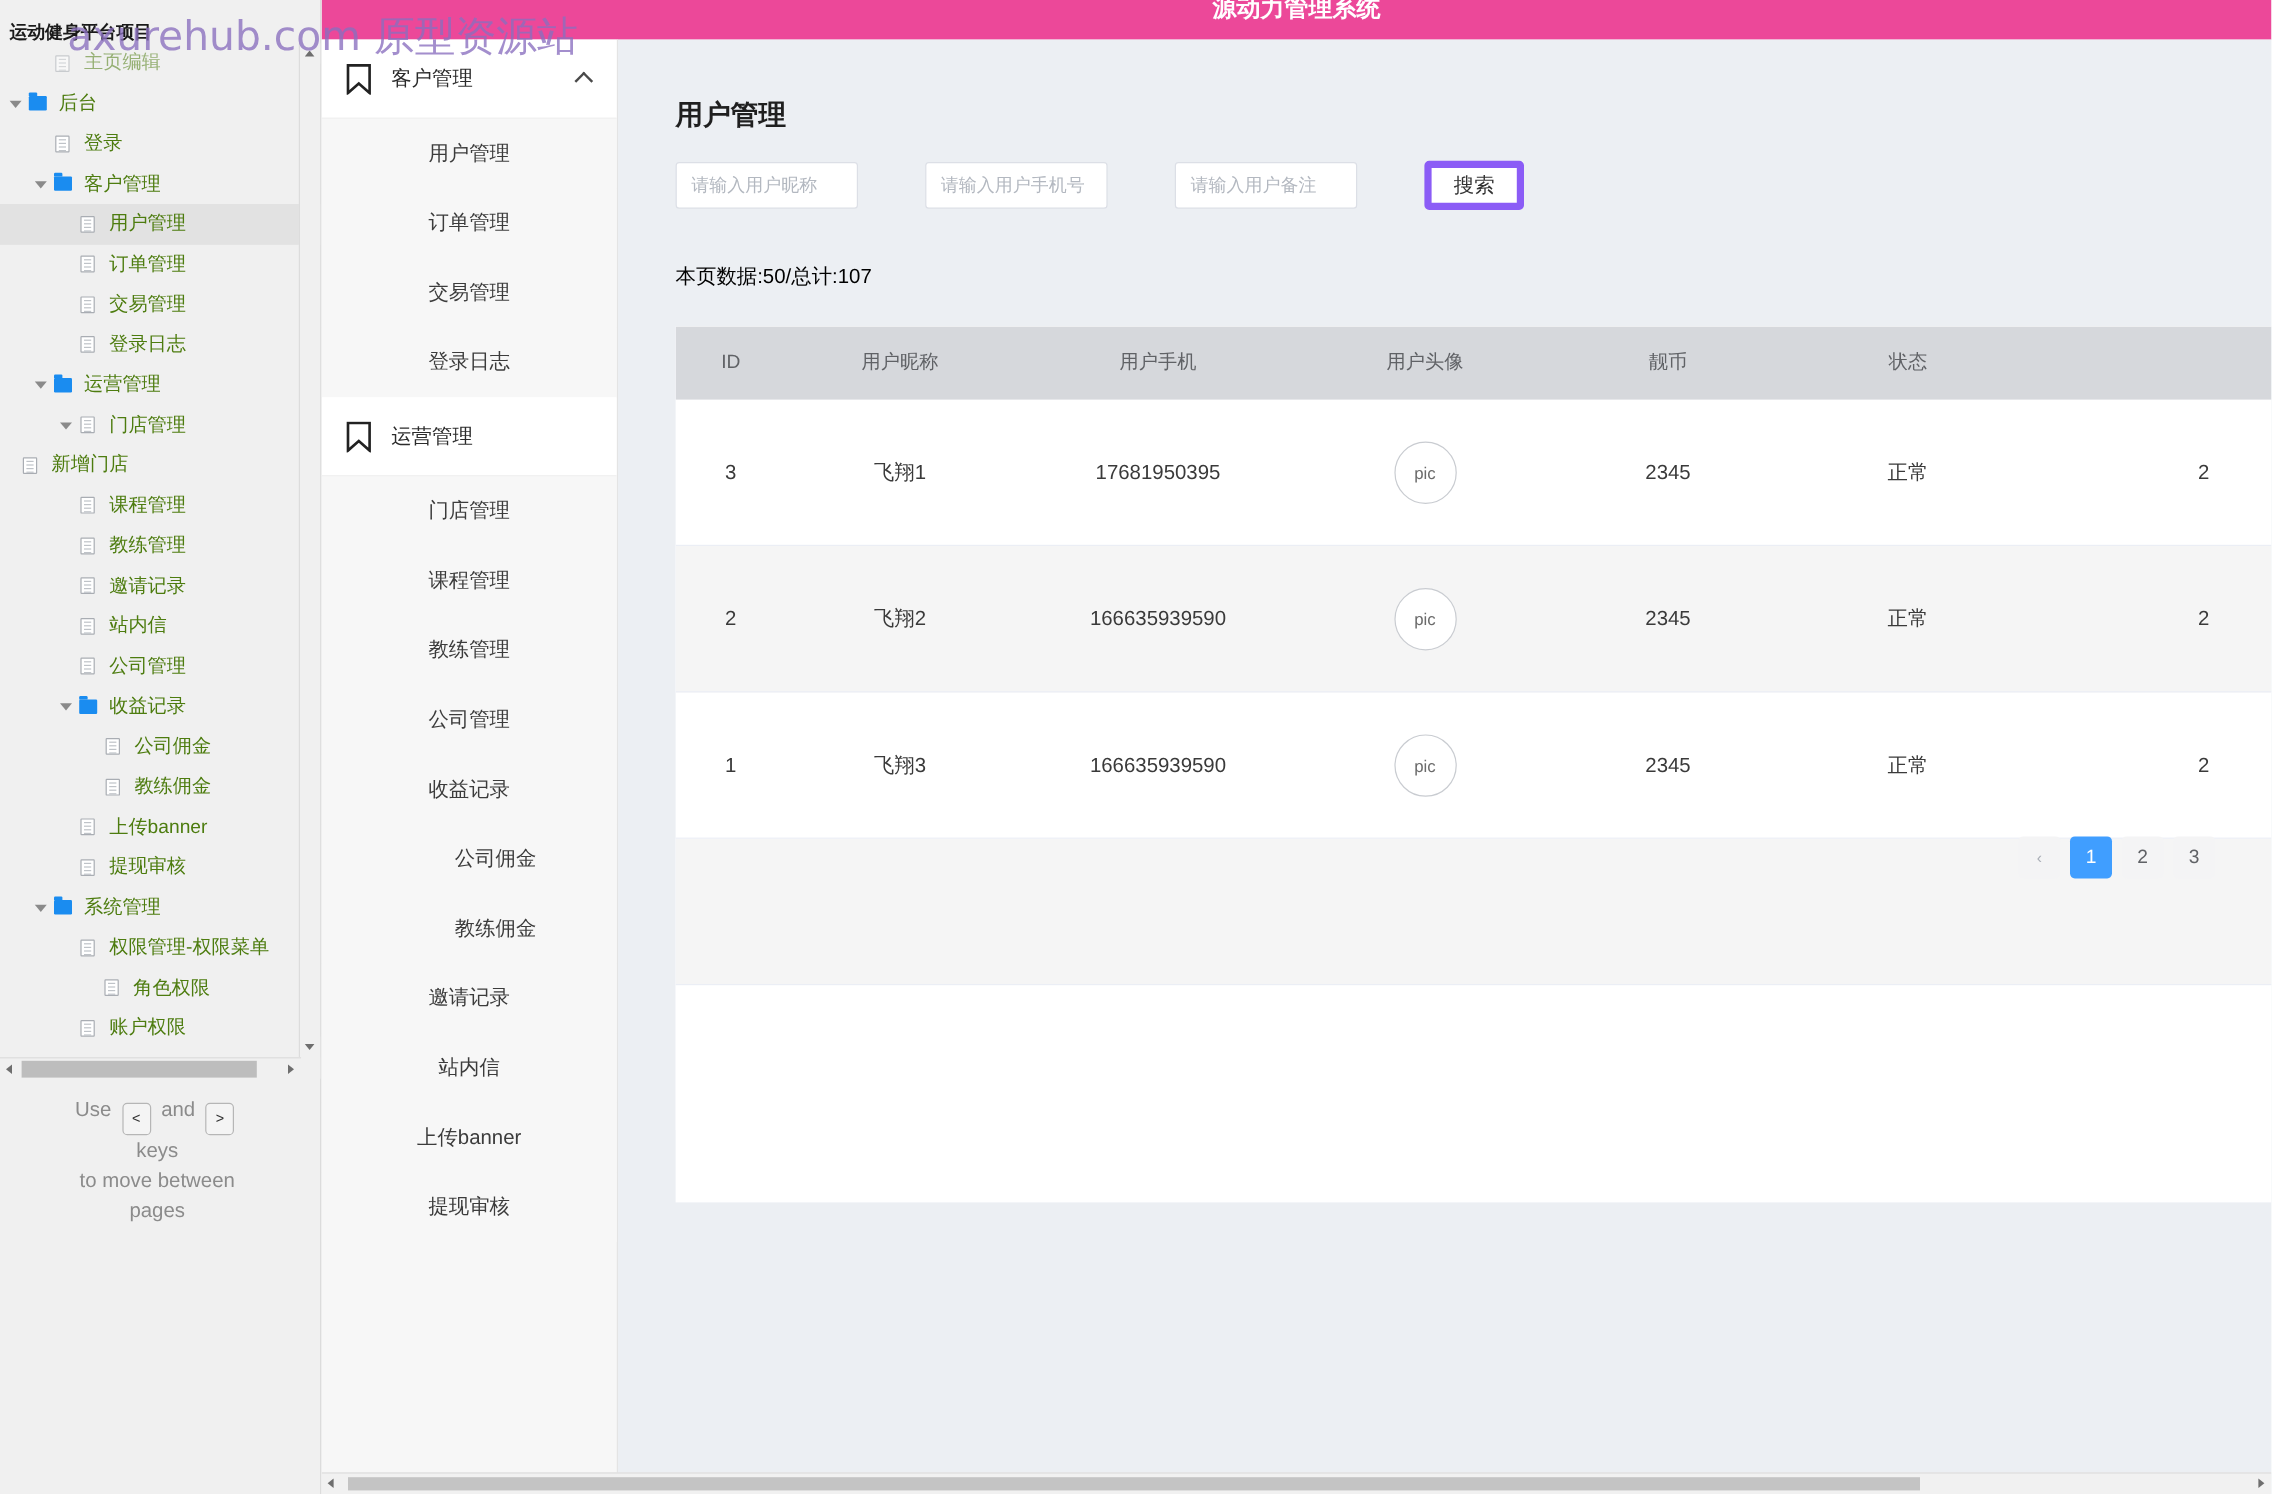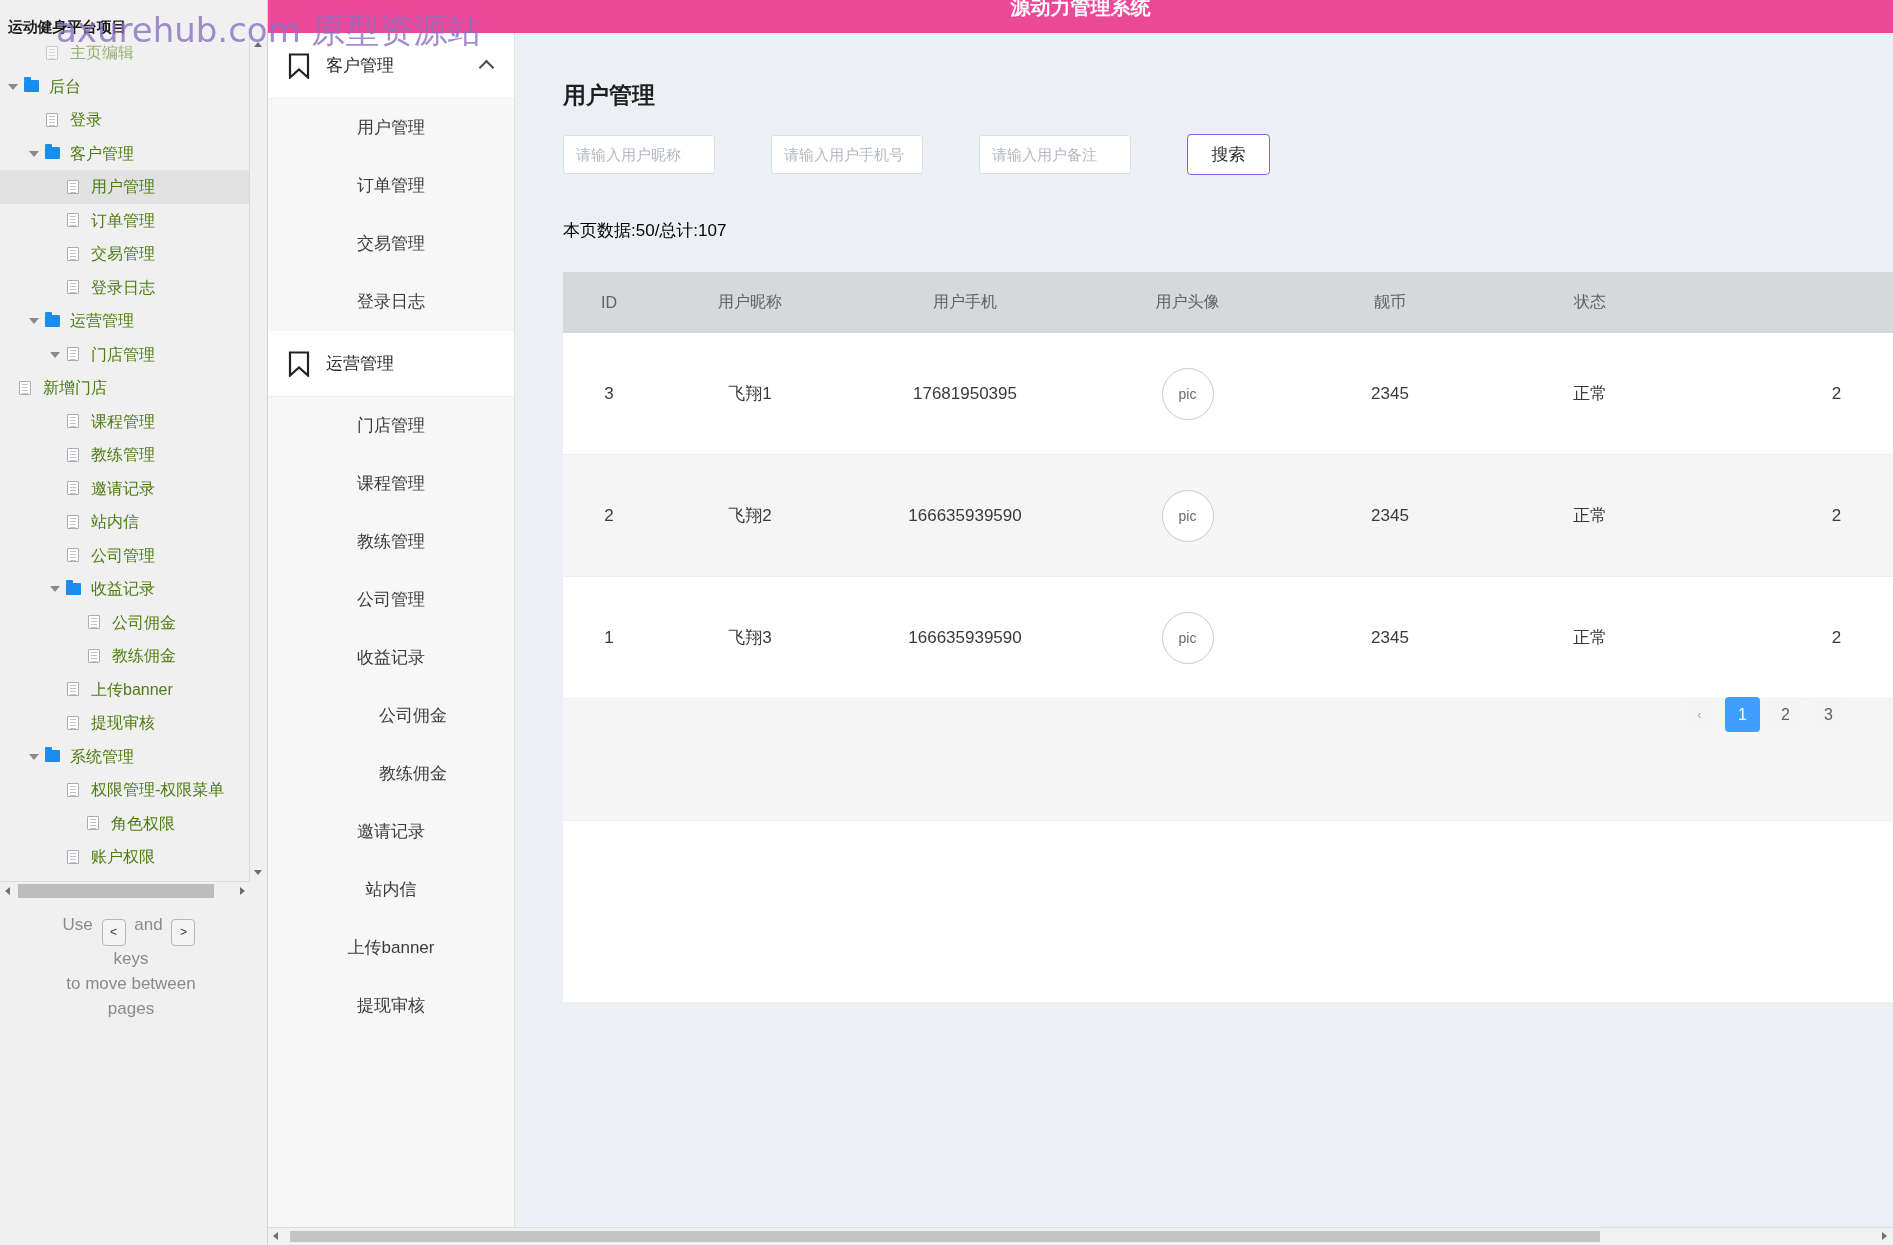--- a/index.html
+++ b/index.html
@@ -199,21 +199,21 @@
   }
   .f-input{
     width:152px;height:39px;box-sizing:border-box;
     border:1px solid #dcdfe6;background:#fff;border-radius:3px;
     font-size:15px;color:#303133;padding:0 12px;margin-right:20px;
     font-family:"Liberation Sans","DejaVu Sans",sans-serif;outline:none;
   }
   .f-input::placeholder{color:#b3b8c0;}
   .search-btn{
     width:83px;height:41px;box-sizing:border-box;
-    border:1px solid #8b5cf6;background:#fff;border-radius:4px;
+    border:6px solid #8b5cf6;background:#fff;border-radius:4px;
     font-size:17px;color:#333;cursor:pointer;
     font-family:"Liberation Sans","DejaVu Sans",sans-serif;
   }
   .count-line{
     position:absolute;left:48px;top:186px;font-size:17px;color:#000000;
   }
 
   .table-card{
     position:absolute;left:48px;top:239px;width:1420px;height:730px;background:#fff;
     overflow:hidden;

